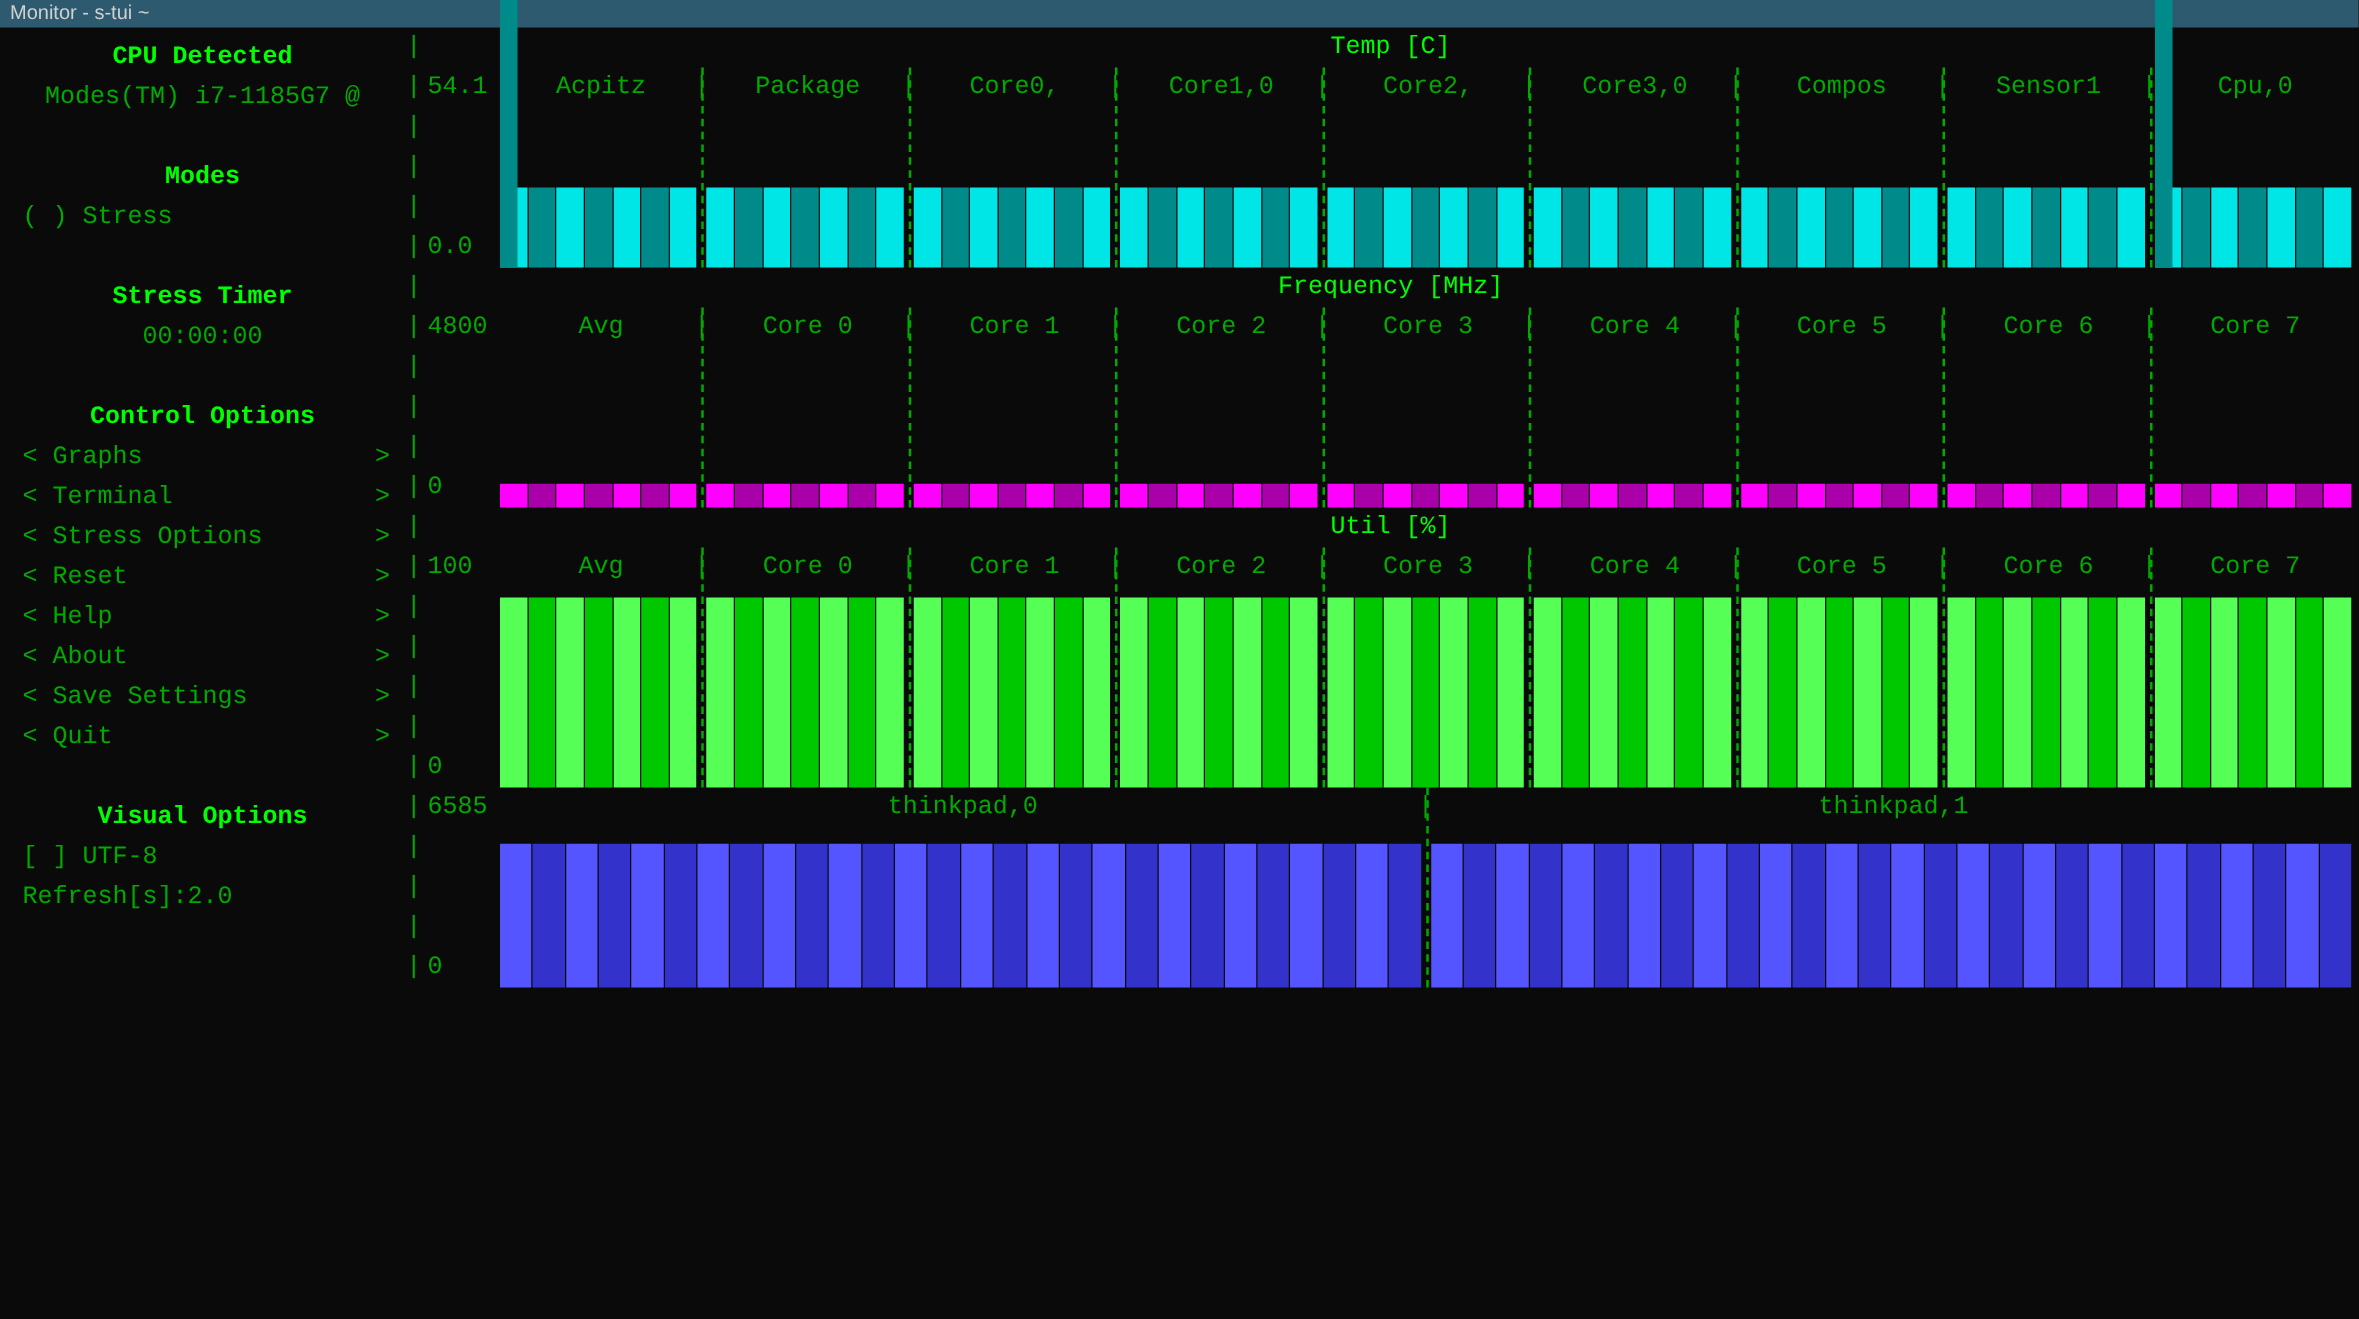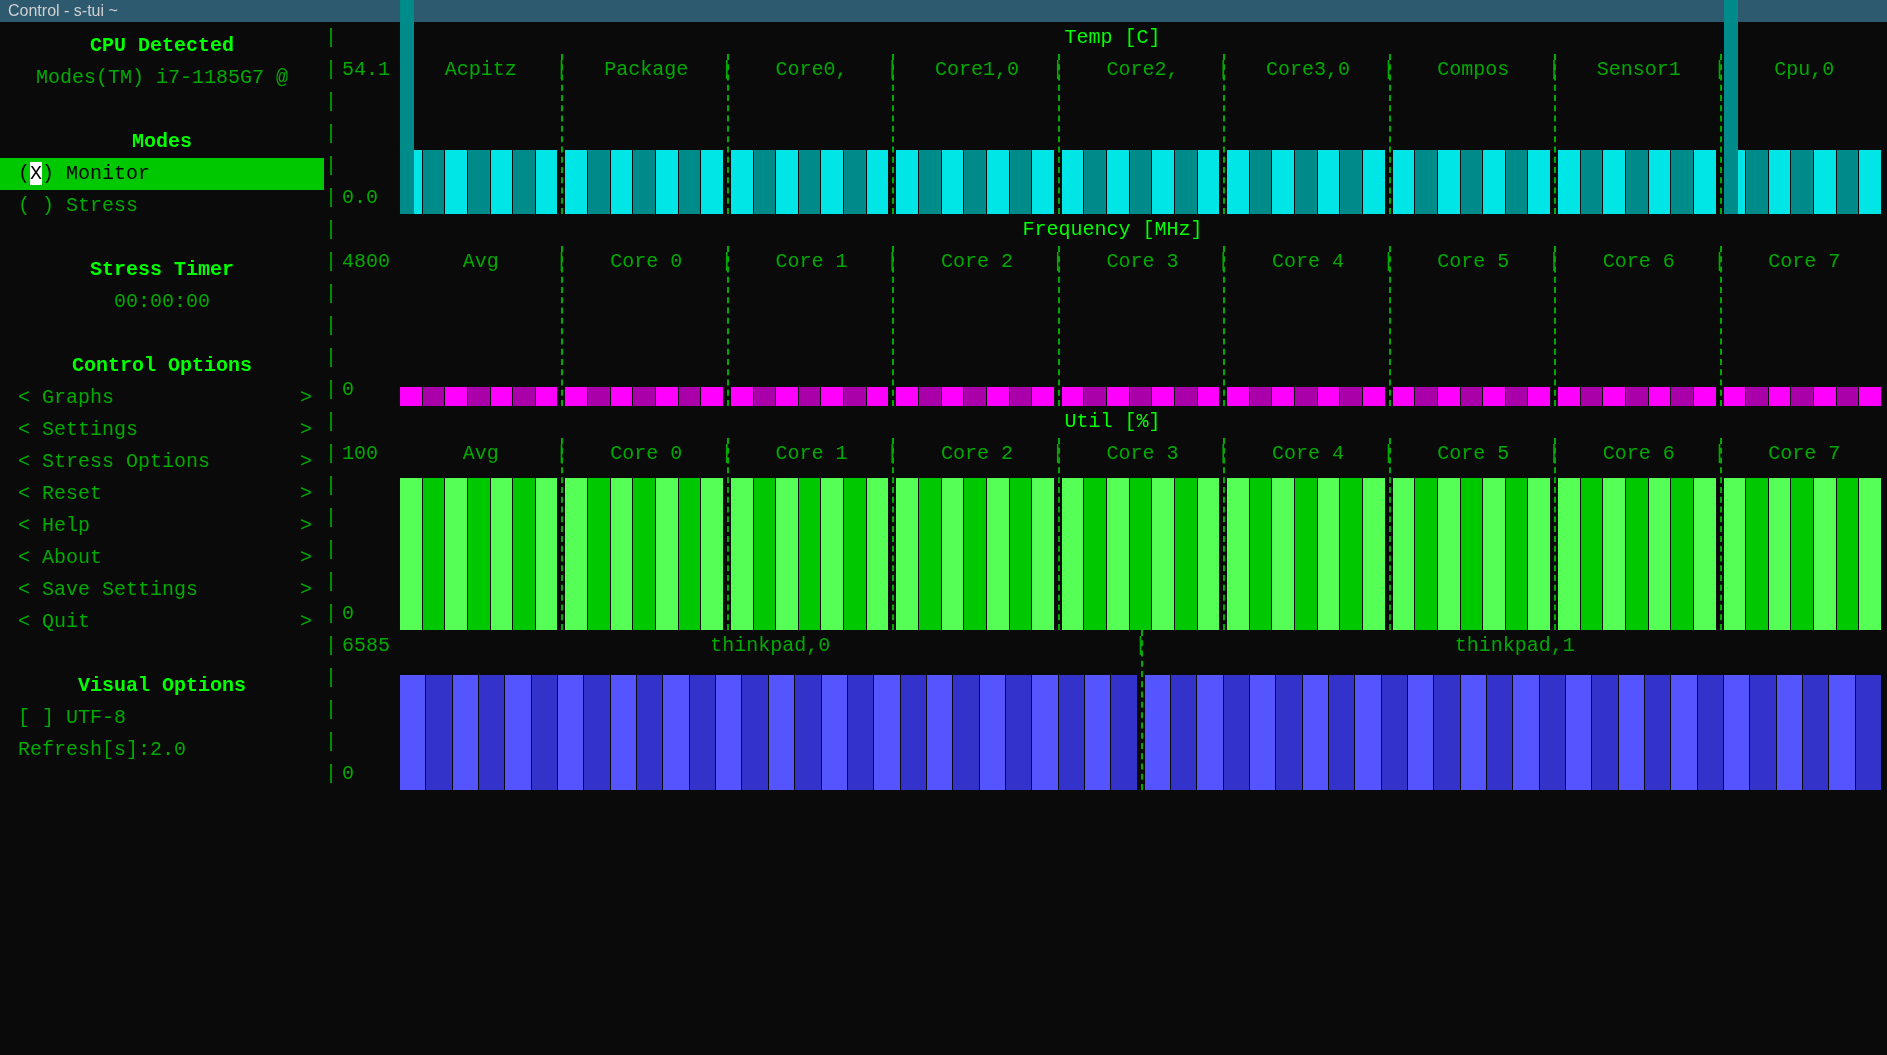--- a/index.html
+++ b/index.html
@@ -145,44 +145,43 @@
     left: 2px;
     width: 14px;
     top: -96px;
     bottom: 0;
     background: #008b8b;
   }
 </style>
 </head>
 <body>
 
-<div class="titlebar">Control - s-tui ~</div>
+<div class="titlebar">Monitor - s-tui ~</div>
 
 <div class="main">
 
   <div class="sidebar">
     <div class="heading">CPU Detected</div>
     <div class="text">Modes(TM) i7-1185G7 @</div>
     <div style="height:32px"></div>
     <div class="heading">Modes</div>
-    <div class="mode-row selected">(<span class="x">X</span>) <span>Monitor</span></div>
     <div class="mode-row">(<span> </span>) <span>Stress</span></div>
     <div style="height:32px"></div>
     <div class="heading">Stress Timer</div>
     <div class="text">00:00:00</div>
     <div style="height:32px"></div>
     <div class="heading">Control Options</div>
     <div class="menu-item">
         <span class="lt">&lt;</span>
         <span class="label">Graphs</span>
         <span class="gt">&gt;</span>
       </div>
     <div class="menu-item">
         <span class="lt">&lt;</span>
-        <span class="label">Settings</span>
+        <span class="label">Terminal</span>
         <span class="gt">&gt;</span>
       </div>
     <div class="menu-item">
         <span class="lt">&lt;</span>
         <span class="label">Stress Options</span>
         <span class="gt">&gt;</span>
       </div>
     <div class="menu-item">
         <span class="lt">&lt;</span>
         <span class="label">Reset</span>

